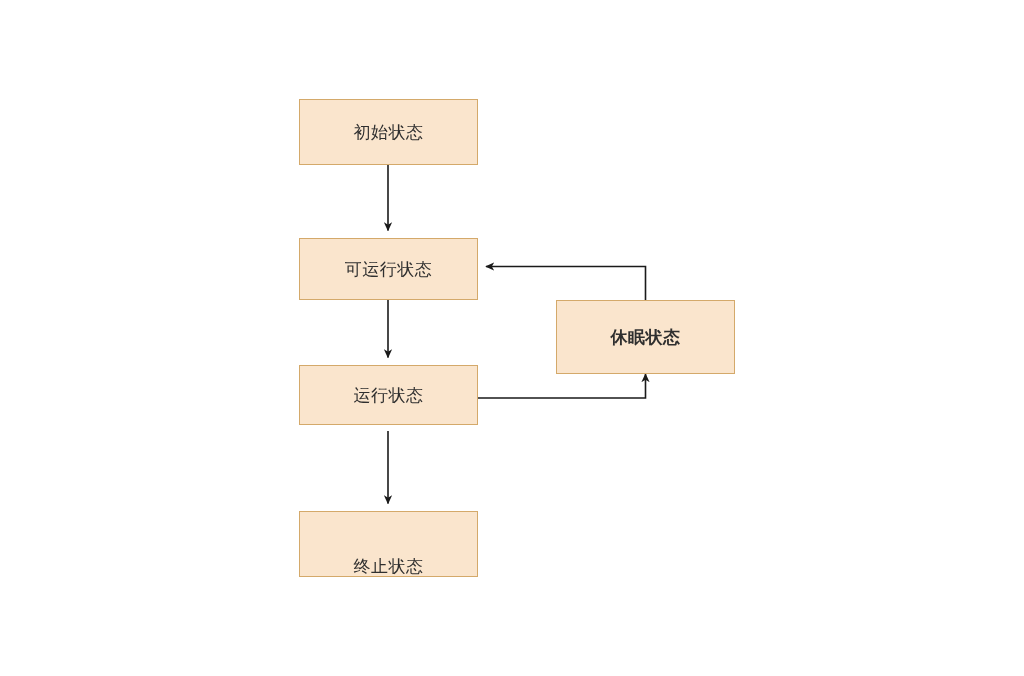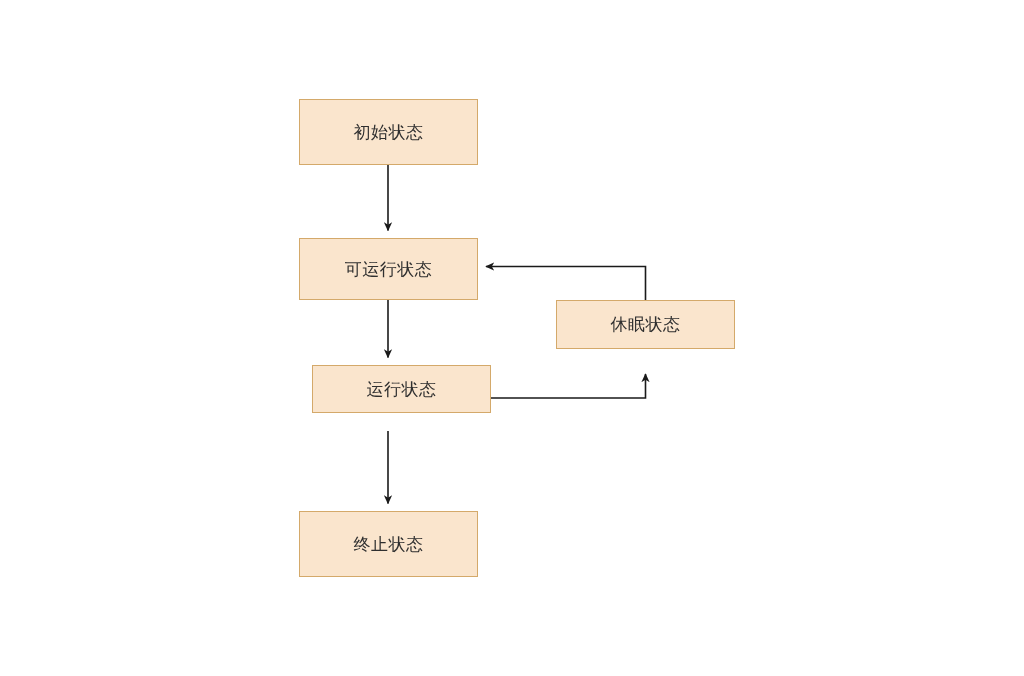--- a/index.html
+++ b/index.html
@@ -41,23 +41,23 @@
   .node-label {
     font-size: 17px;
     line-height: 1.2;
     color: #2f2f2f;
     letter-spacing: 0.5px;
     font-family: "DejaVu Sans", "Liberation Sans", sans-serif;
     white-space: nowrap;
   }
   #node-initial   { left: 299px; top: 91px;  width: 179px; height: 66px; margin-top: 8px; }
   #node-runnable  { left: 299px; top: 238px; width: 179px; height: 62px; }
-  #node-running   { left: 299px; top: 365px; width: 179px; height: 48px; margin-left: 13px; }
-  #node-terminated{ left: 299px; top: 511px; width: 179px; height: 66px; }
-  #node-sleeping  { left: 556px; top: 300px; width: 179px; height: 49px; }
+  #node-running   { left: 299px; top: 365px; width: 179px; height: 60px; }
+  #node-terminated{ left: 299px; top: 511px; width: 179px; height: 66px; align-items: flex-end; }
+  #node-sleeping  { left: 556px; top: 300px; width: 179px; height: 74px; font-weight: bold; }
 </style>
 </head>
 <body>
 
 <div id="canvas">
 
   <svg id="edge-layer" width="1024" height="676" viewBox="0 0 1024 676" xmlns="http://www.w3.org/2000/svg">
     <defs>
       <marker id="arrowhead" markerWidth="9" markerHeight="9" refX="8.2" refY="4.5" orient="auto" markerUnits="userSpaceOnUse">
         <path d="M 0 0.4 L 9 4.5 L 0 8.6 L 2.4 4.5 Z" fill="#1a1a1a"></path>

